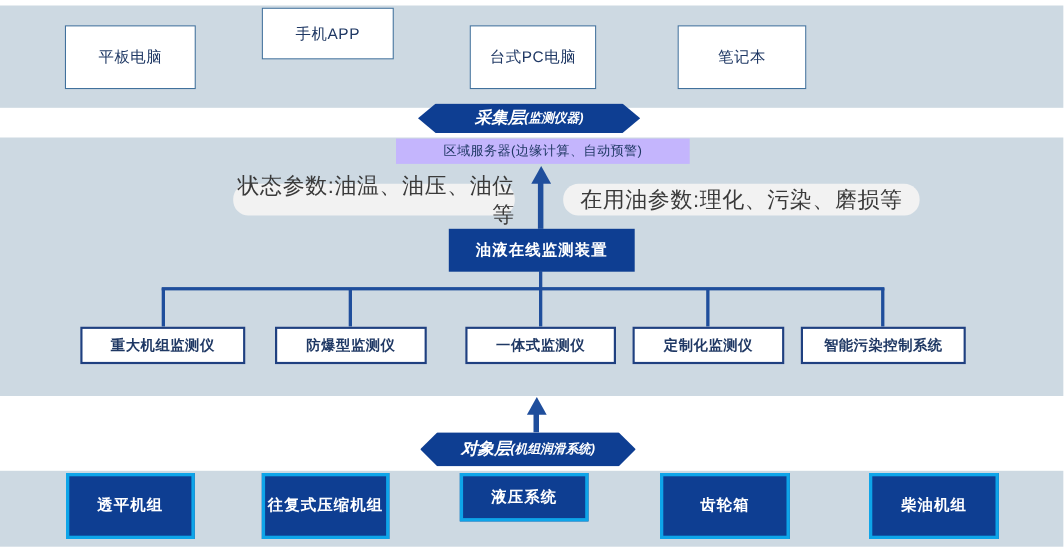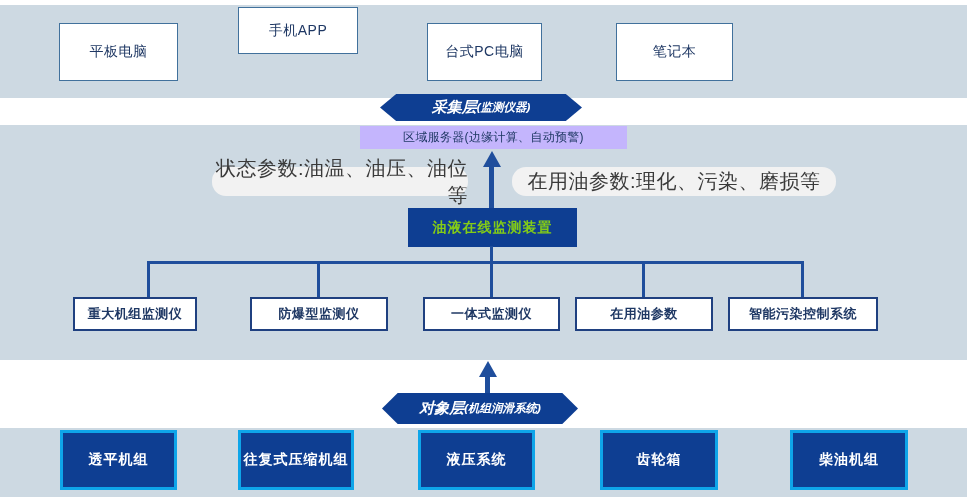--- a/index.html
+++ b/index.html
@@ -23,21 +23,21 @@
   
   .hex{background:var(--dark-blue);color:#ffffff;display:flex;align-items:center;justify-content:center;
        clip-path:polygon(8% 0,92% 0,100% 50%,92% 100%,8% 100%,0 50%);white-space:nowrap;font-style:italic;}
   .hex .pill-title{font-size:15px;font-weight:700;}
   .hex .pill-sub{font-size:11.5px;font-weight:700;}
   
   .server{background:#c4b5fd;color:var(--navy-text);font-size:12px;font-weight:400;letter-spacing:.3px;}
   
   .plabel{background:var(--label-bg);color:var(--label-text);font-size:20px;font-weight:400;letter-spacing:.5px;border-radius:14px;}
   
-  .mbox{background:var(--dark-blue);color:#84cc16;font-size:14px;font-weight:600;letter-spacing:1px;}
+  .mbox{background:var(--dark-blue);color:#ffffff;font-size:14px;font-weight:600;letter-spacing:1px;}
   
   .vline{position:absolute;width:3px;background:var(--line);}
   .hline{position:absolute;height:3px;background:var(--line);}
   
   .ashaft{position:absolute;width:5px;background:var(--line);}
   .ahead{position:absolute;width:0;height:0;border-left:9px solid transparent;
          border-right:9px solid transparent;border-bottom:16px solid var(--line);}
 </style>
 </head>
 <body>
@@ -69,33 +69,33 @@
   <div class="cbox mbox" style="left:408px;top:208px;width:169px;height:39px">油液在线监测装置</div>
 
   <div class="vline" style="left:490px;top:246px;height:16px"></div>
   <div class="hline" style="left:147px;top:261px;width:657px"></div>
   <div class="vline" style="left:147px;top:262px;height:35px"></div>
   <div class="vline" style="left:317px;top:262px;height:35px"></div>
   <div class="vline" style="left:490px;top:262px;height:35px"></div>
   <div class="vline" style="left:642px;top:262px;height:35px"></div>
   <div class="vline" style="left:801px;top:262px;height:35px"></div>
 
-  <div class="cbox ibox" style="left:73px;top:297px;width:124px;height:34px">重大机组监测仪</div>
+  <div class="cbox ibox" style="left:73px;top:297px;width:150px;height:34px">重大机组监测仪</div>
   <div class="cbox ibox" style="left:250px;top:297px;width:138px;height:34px">防爆型监测仪</div>
   <div class="cbox ibox" style="left:423px;top:297px;width:137px;height:34px">一体式监测仪</div>
-  <div class="cbox ibox" style="left:575px;top:297px;width:138px;height:34px">在用油参数</div>
+  <div class="cbox ibox" style="left:575px;top:297px;width:138px;height:34px">定制化监测仪</div>
   <div class="cbox ibox" style="left:728px;top:297px;width:150px;height:34px">智能污染控制系统</div>
 
   <div class="ahead" style="left:479px;top:361px"></div>
   <div class="ashaft" style="left:485px;top:375px;height:18px"></div>
 
   <div class="hex abs" style="left:382px;top:393px;width:196px;height:31px">
     <span class="pill-title">对象层 </span>
       <span class="pill-sub">(机组润滑系统)</span>
   </div>
 
   <div class="cbox dbox" style="left:60px;top:430px;width:117px;height:60px">透平机组</div>
   <div class="cbox dbox" style="left:238px;top:430px;width:116px;height:60px">往复式压缩机组</div>
-  <div class="cbox dbox" style="left:418px;top:430px;width:117px;height:60px">液压系统</div>
+  <div class="cbox dbox" style="left:418px;top:430px;width:117px;height:44px">液压系统</div>
   <div class="cbox dbox" style="left:790px;top:430px;width:118px;height:60px">柴油机组</div>
   <div class="cbox dbox" style="left:600px;top:430px;width:118px;height:60px">齿轮箱</div>
 
 </div>
 
 </body></html>

